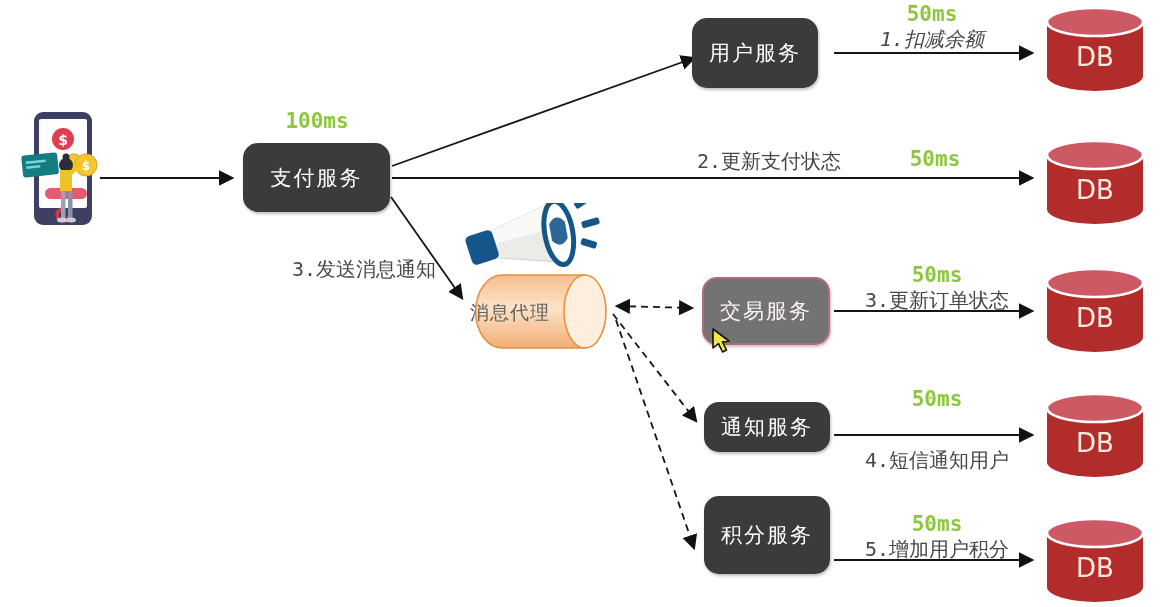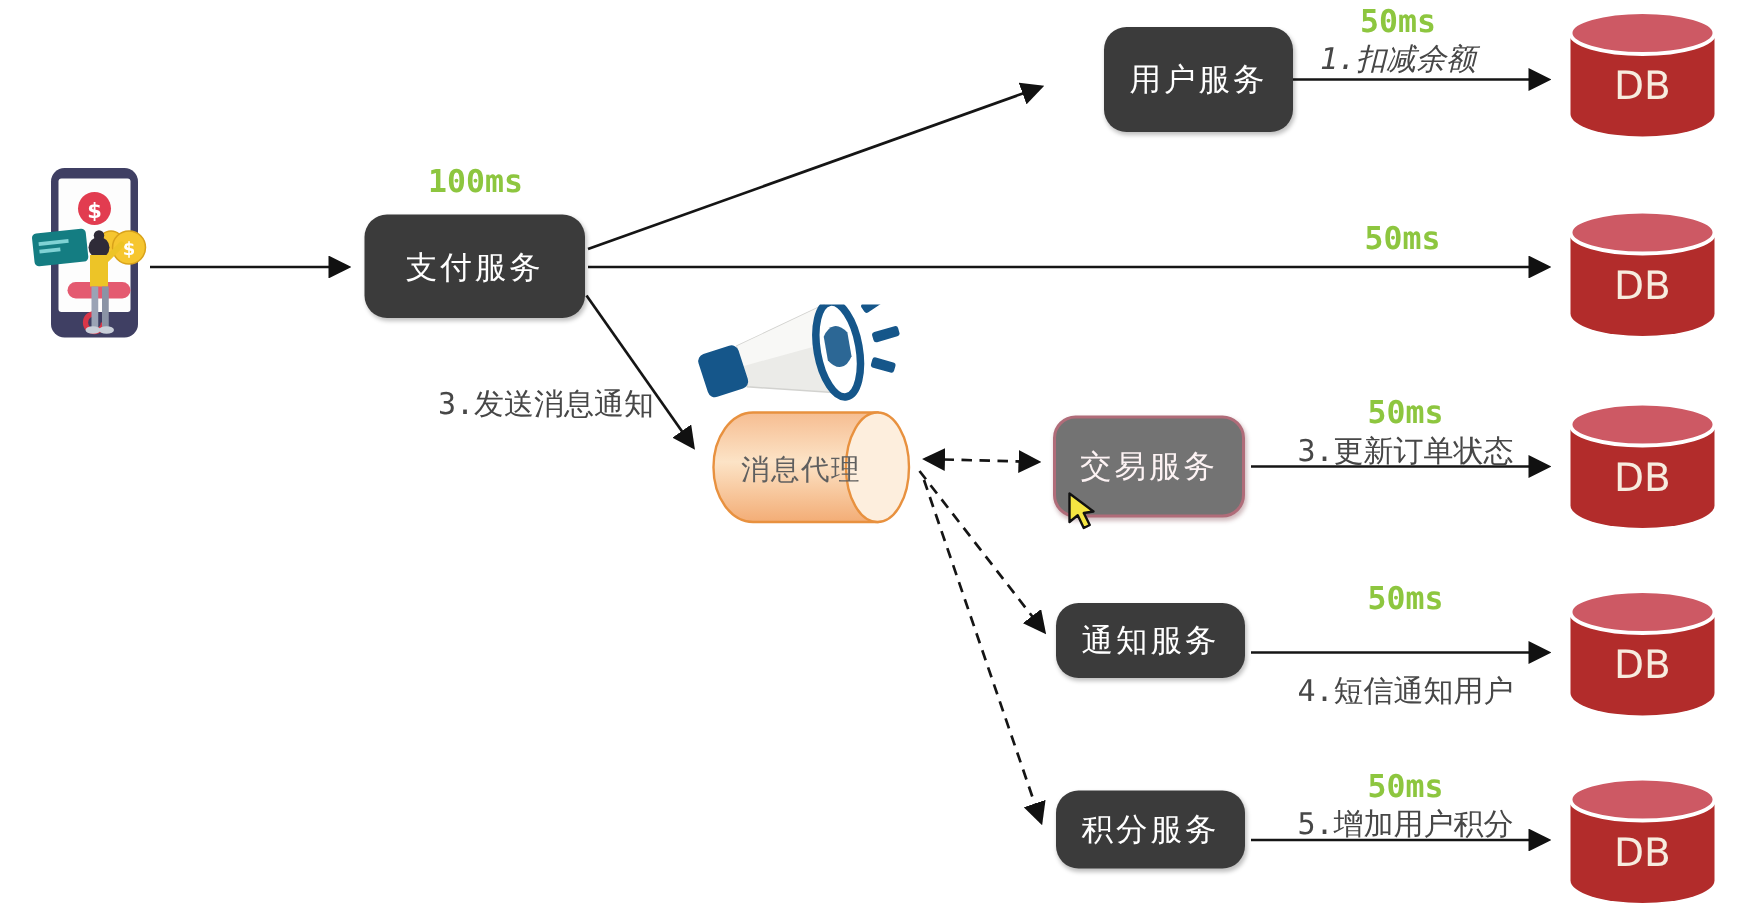--- a/index.html
+++ b/index.html
@@ -15,21 +15,21 @@
 
   .lbl { position:absolute; white-space:nowrap; color:#474747; font-size:20px;
          font-family:"DejaVu Sans Mono","DejaVu Sans","Liberation Mono",monospace; }
   .ms  { position:absolute; white-space:nowrap; color:#8dc63f; font-size:21px; font-weight:600;
          font-family:"DejaVu Sans Mono","Liberation Mono",monospace; text-align:center; }
   .note{ position:absolute; white-space:nowrap; color:#8dc63f; font-size:20px;
          font-family:"DejaVu Sans Mono","DejaVu Sans","Liberation Mono",monospace; }
   .ctr { text-align:center; }
 
   .db { position:absolute; width:102px; height:88px; }
-  .broker-label { position:absolute; left:470px; top:300px; width:128px; text-align:center;
+  .broker-label { position:absolute; left:470px; top:300px; width:128px; 
                   color:#5f5f5f; font-size:19px; letter-spacing:1px; }
 </style>
 </head>
 <body>
 
 <div class="canvas">
 
   <svg class="overlay">
     <defs>
       <marker id="arw" viewBox="0 0 10 10" refX="8.5" refY="5" markerWidth="8.5" markerHeight="8.5" orient="auto-start-reverse">
@@ -78,30 +78,30 @@
         <rect x="48" y="83" width="4.5" height="27" fill="#8a93a5"></rect>
         <ellipse cx="42" cy="112" rx="5" ry="2.5" fill="#c9cfd9"></ellipse>
         <ellipse cx="51" cy="112" rx="5" ry="2.5" fill="#c9cfd9"></ellipse>
       </g>
     </svg>
   </div>
 
   <div class="box" style="left:243px;top:143px;width:147px;height:69px;justify-content:center;">
     <span>支付服务</span>
   </div>
-  <div class="box" style="left:736px;top:18px;width:126px;height:70px;">
+  <div class="box" style="left:692px;top:18px;width:126px;height:70px;">
     <span>用户服务</span>
   </div>
   <div class="box pink" style="left:702px;top:277px;width:128px;height:68px;">
     <span>交易服务</span>
   </div>
   <div class="box" style="left:704px;top:402px;width:126px;height:50px;">
     <span>通知服务</span>
   </div>
-  <div class="box" style="left:704px;top:527px;width:126px;height:52px;">
+  <div class="box" style="left:704px;top:496px;width:126px;height:78px;">
     <span>积分服务</span>
   </div>
 
   <div style="position:absolute;left:460px;top:203px;">
     <svg width="140" height="82" viewBox="0 0 140 82">
       <g transform="rotate(-10 65 40)">
         <polygon points="34,22 96,5 101,66 36,50" fill="#ebebe8" stroke="#d2d2cf"></polygon>
         <polygon points="34,22 96,5 98,30 35,36" fill="#f8f8f6"></polygon>
         <rect x="8" y="22" width="28" height="30" rx="5" fill="#15568a" transform="rotate(-8 22 37)"></rect>
         <ellipse cx="100" cy="36" rx="14" ry="32" fill="#ffffff" stroke="#15568a" stroke-width="5"></ellipse>
@@ -161,20 +161,21 @@
       <ellipse cx="51" cy="16" rx="48" ry="14" fill="#cd5964" stroke="#ffffff" stroke-width="2.6"></ellipse>
       <text x="51" y="60" text-anchor="middle" font-size="26" fill="#f7ecdf">DB</text>
     </svg>
   </div>
 
   <div class="ms" style="left:272px;top:109px;width:90px;">100ms</div>
 
   <div class="ms" style="left:852px;top:2px;width:160px;">50ms</div>
   <div class="lbl ctr" style="left:852px;top:26px;width:160px;font-style:italic;">1.扣减余额</div>
 
+  <div class="lbl" style="left:697px;top:148px;">2.更新支付状态</div>
   <div class="ms" style="left:880px;top:147px;width:110px;">50ms</div>
 
   <div class="lbl" style="left:292px;top:256px;">3.发送消息通知</div>
 
   <div class="ms" style="left:857px;top:263px;width:160px;">50ms</div>
   <div class="lbl ctr" style="left:852px;top:287px;width:170px;">3.更新订单状态</div>
 
   <div class="ms" style="left:857px;top:387px;width:160px;">50ms</div>
   <div class="lbl ctr" style="left:852px;top:411px;width:170px;margin-top:36px;">4.短信通知用户</div>
 

